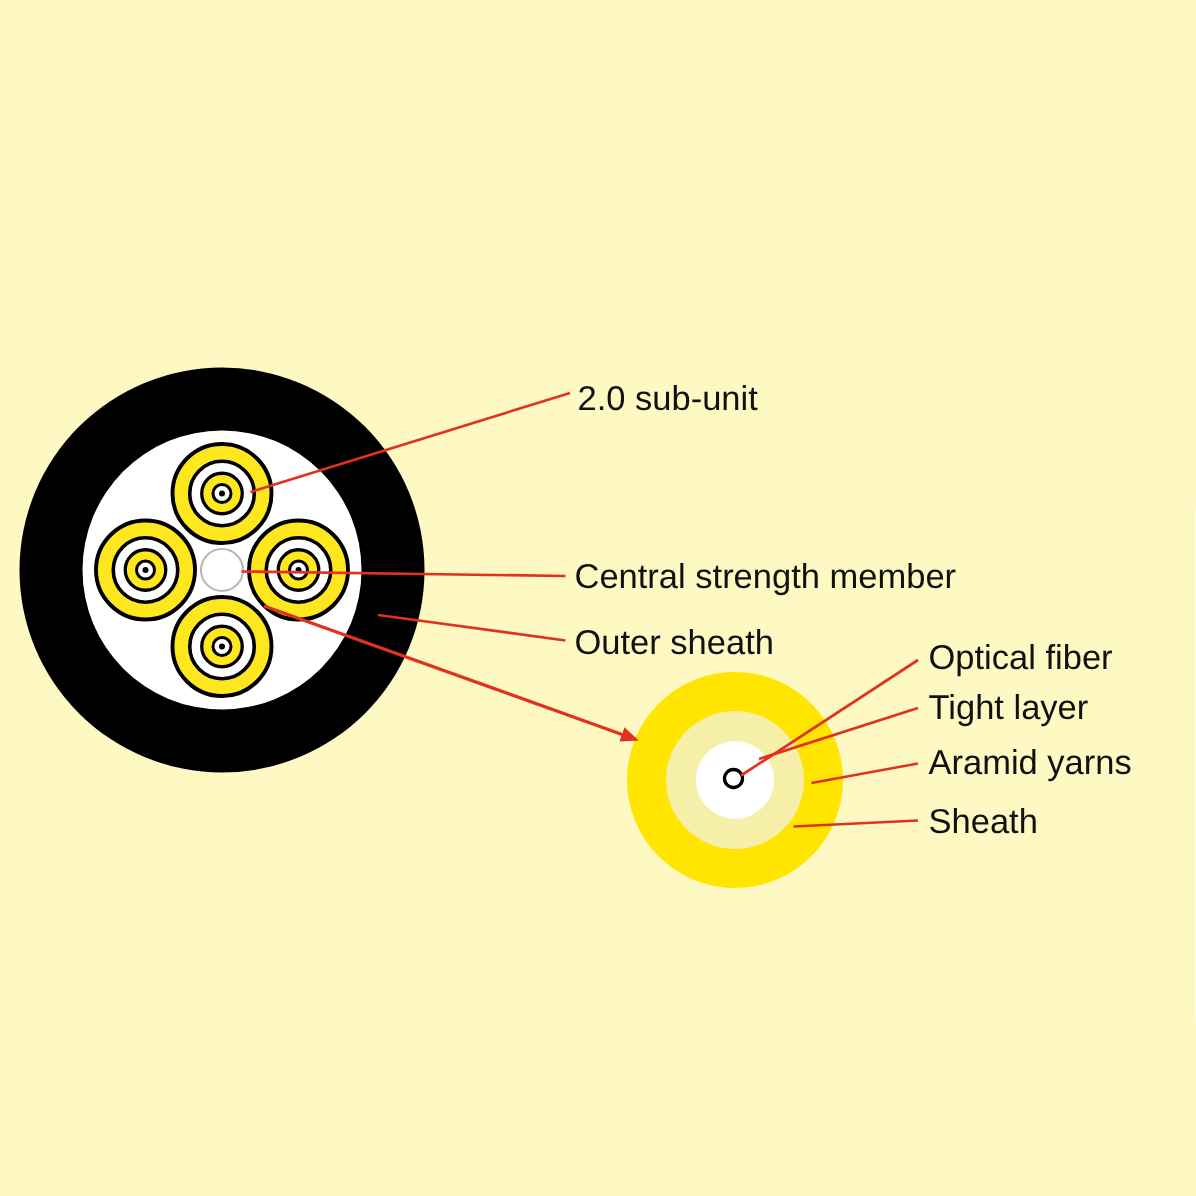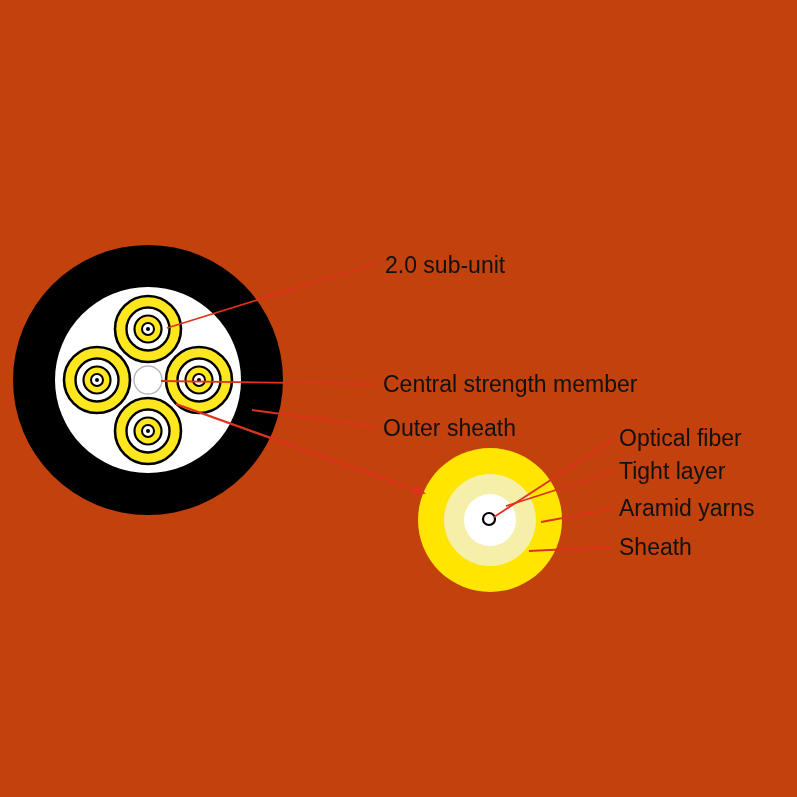--- a/index.html
+++ b/index.html
@@ -4,21 +4,21 @@
 <style>
   html, body {
     margin: 0;
     padding: 0;
     background: #ffffff;
   }
   .canvas {
     position: relative;
     width: 797px;
     height: 797px;
-    background: #c2410c;
+    background: #fef9c3;
     overflow: hidden;
     font-family: "Liberation Sans", "DejaVu Sans", sans-serif;
   }
   svg {
     position: absolute;
     top: 0;
     left: 0;
     display: block;
   }
   text {

